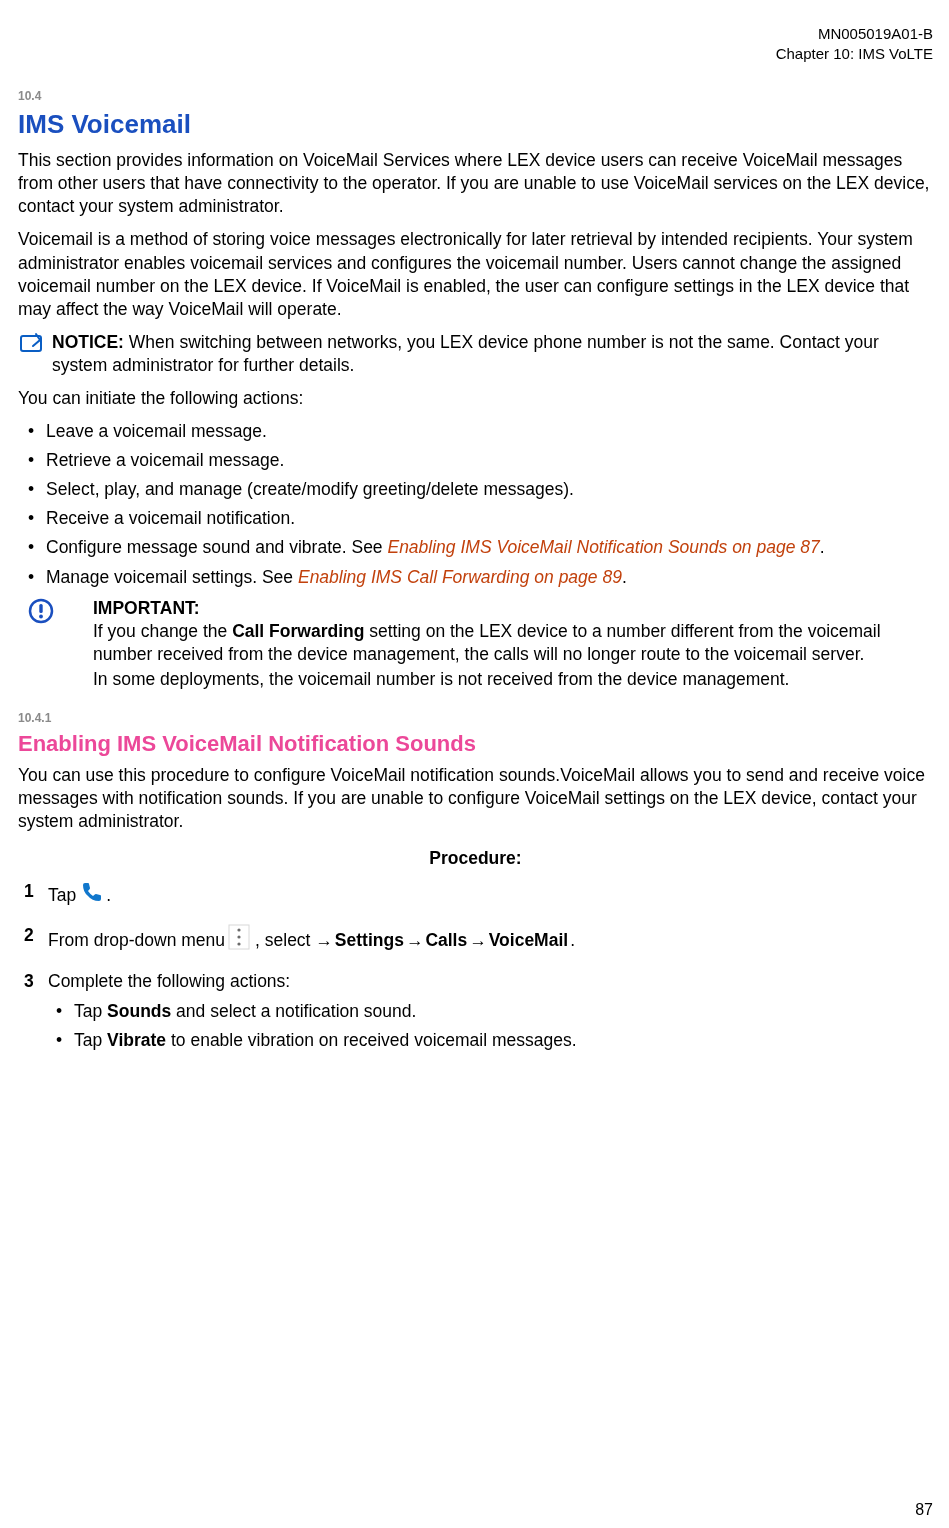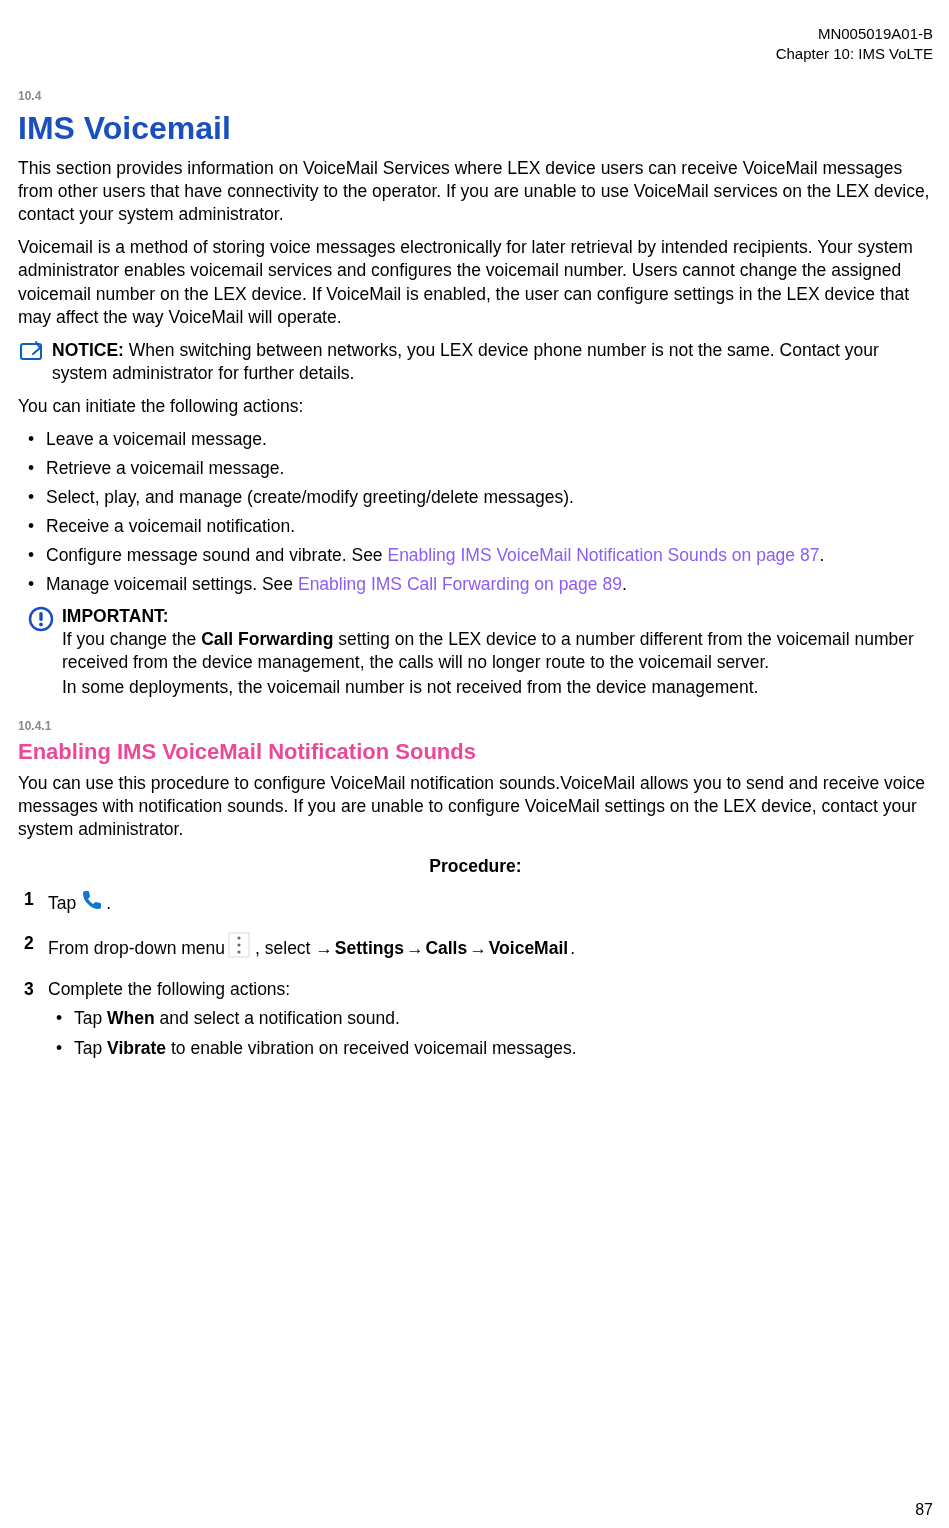--- a/index.html
+++ b/index.html
@@ -25,21 +25,21 @@
   }
   .sec-num {
     color: #8a8a8a;
     font-weight: bold;
     font-size: 12px;
     margin-bottom: 2px;
   }
   .h1 {
     color: #1a4fbf;
     font-weight: bold;
-    font-size: 32px;
+    font-size: 26px;
     margin: 0 0 8px 0;
   }
   .h2 {
     color: #ec4899;
     font-weight: bold;
     font-size: 22px;
     margin: 0 0 6px 0;
   }
   .para {
     margin: 0 0 10px 0;
@@ -76,21 +76,22 @@
     padding-left: 28px;
     margin: 6px 0;
   }
   ul.bullets > li::before {
     content: "•";
     position: absolute;
     left: 10px;
     top: 0;
   }
   .link {
-    color: #8b5cf6;
+    color: #c2410c;
+    font-style: italic;
   }
   ol.steps {
     list-style: none;
     padding: 0;
     margin: 4px 0 0 0;
     counter-reset: step;
   }
   ol.steps > li {
     position: relative;
     padding-left: 30px;
@@ -193,21 +194,21 @@
     <li>Select, play, and manage (create/modify greeting/delete messages).</li>
     <li>Receive a voicemail notification.</li>
     <li>
       <span>Configure message sound and vibrate. See </span><span class="link">Enabling IMS VoiceMail Notification Sounds on page 87</span><span>.</span>
     </li>
     <li>
       <span>Manage voicemail settings. See </span><span class="link">Enabling IMS Call Forwarding on page 89</span><span>.</span>
     </li>
   </ul>
 
-  <div class="callout" style="margin-left:10px;">
+  <div class="callout" style="margin-left:10px;gap:31px;">
     <div class="icon-box">
       <span class="icon-important">
         <svg width="26" height="26" viewBox="0 0 26 26">
           <circle cx="13" cy="13" r="11" fill="none" stroke="#1a4fbf" stroke-width="2.5"></circle>
           <rect x="11.3" y="6" width="3.4" height="9" rx="1.5" fill="#1a4fbf"></rect>
           <circle cx="13" cy="18.5" r="1.9" fill="#1a4fbf"></circle>
         </svg>
       </span>
     </div>
     <div class="txt">
@@ -256,21 +257,21 @@
         <b>Calls</b>
         <span> → </span>
         <b>VoiceMail</b>
           <span>.</span>
       </div>
     </li>
     <li>
       <div>Complete the following actions:</div>
       <ul class="sub">
         <li>
-          <span>Tap </span><b>When</b><span> and select a notification sound.</span>
+          <span>Tap </span><b>Sounds</b><span> and select a notification sound.</span>
         </li>
         <li>
           <span>Tap </span><b>Vibrate</b><span> to enable vibration on received voicemail messages.</span>
         </li>
       </ul>
     </li>
   </ol>
 
   <div class="pagenum">87</div>
 </div>

